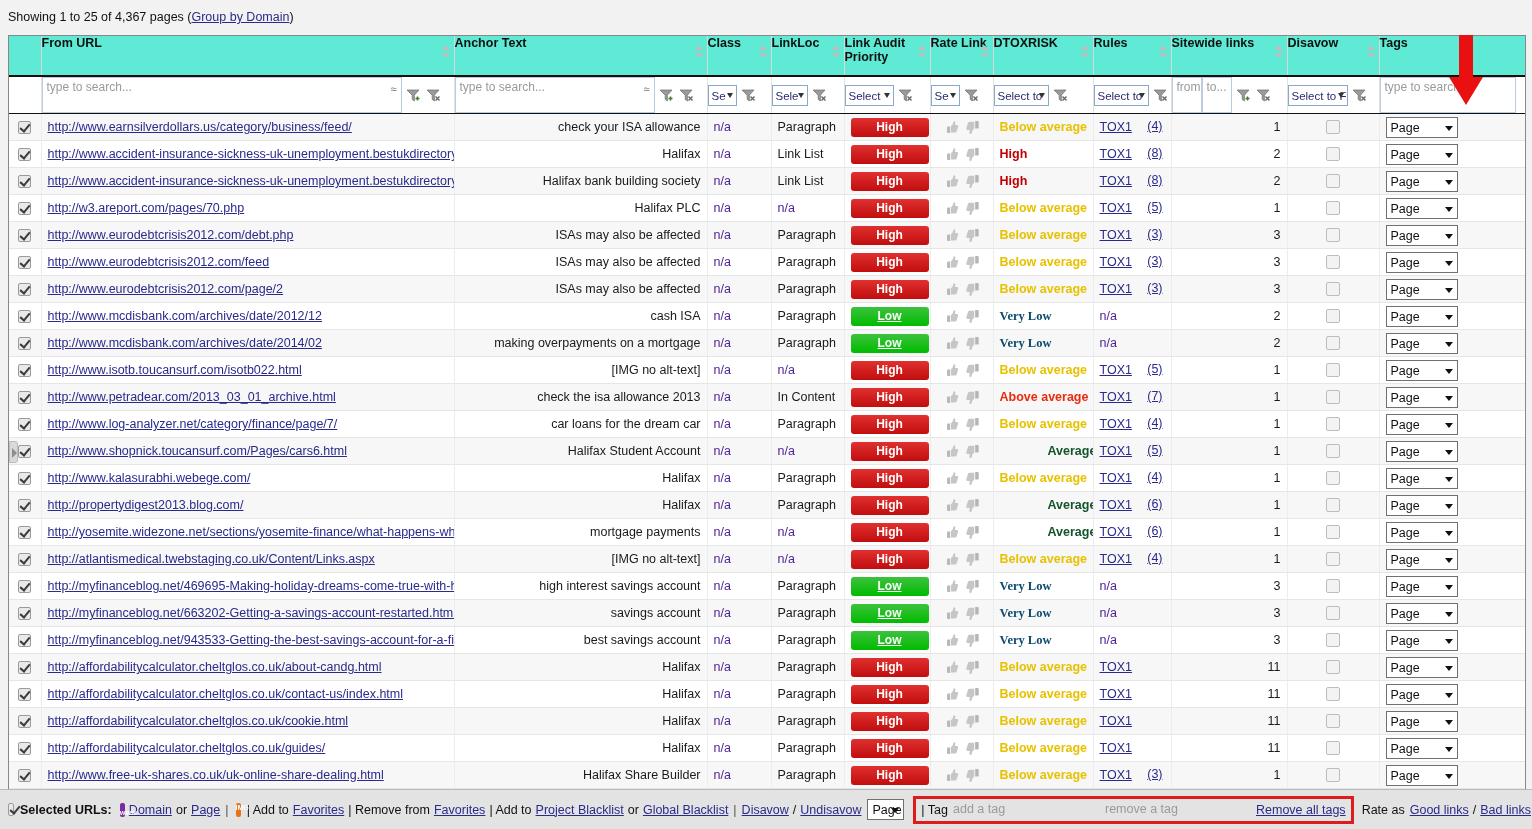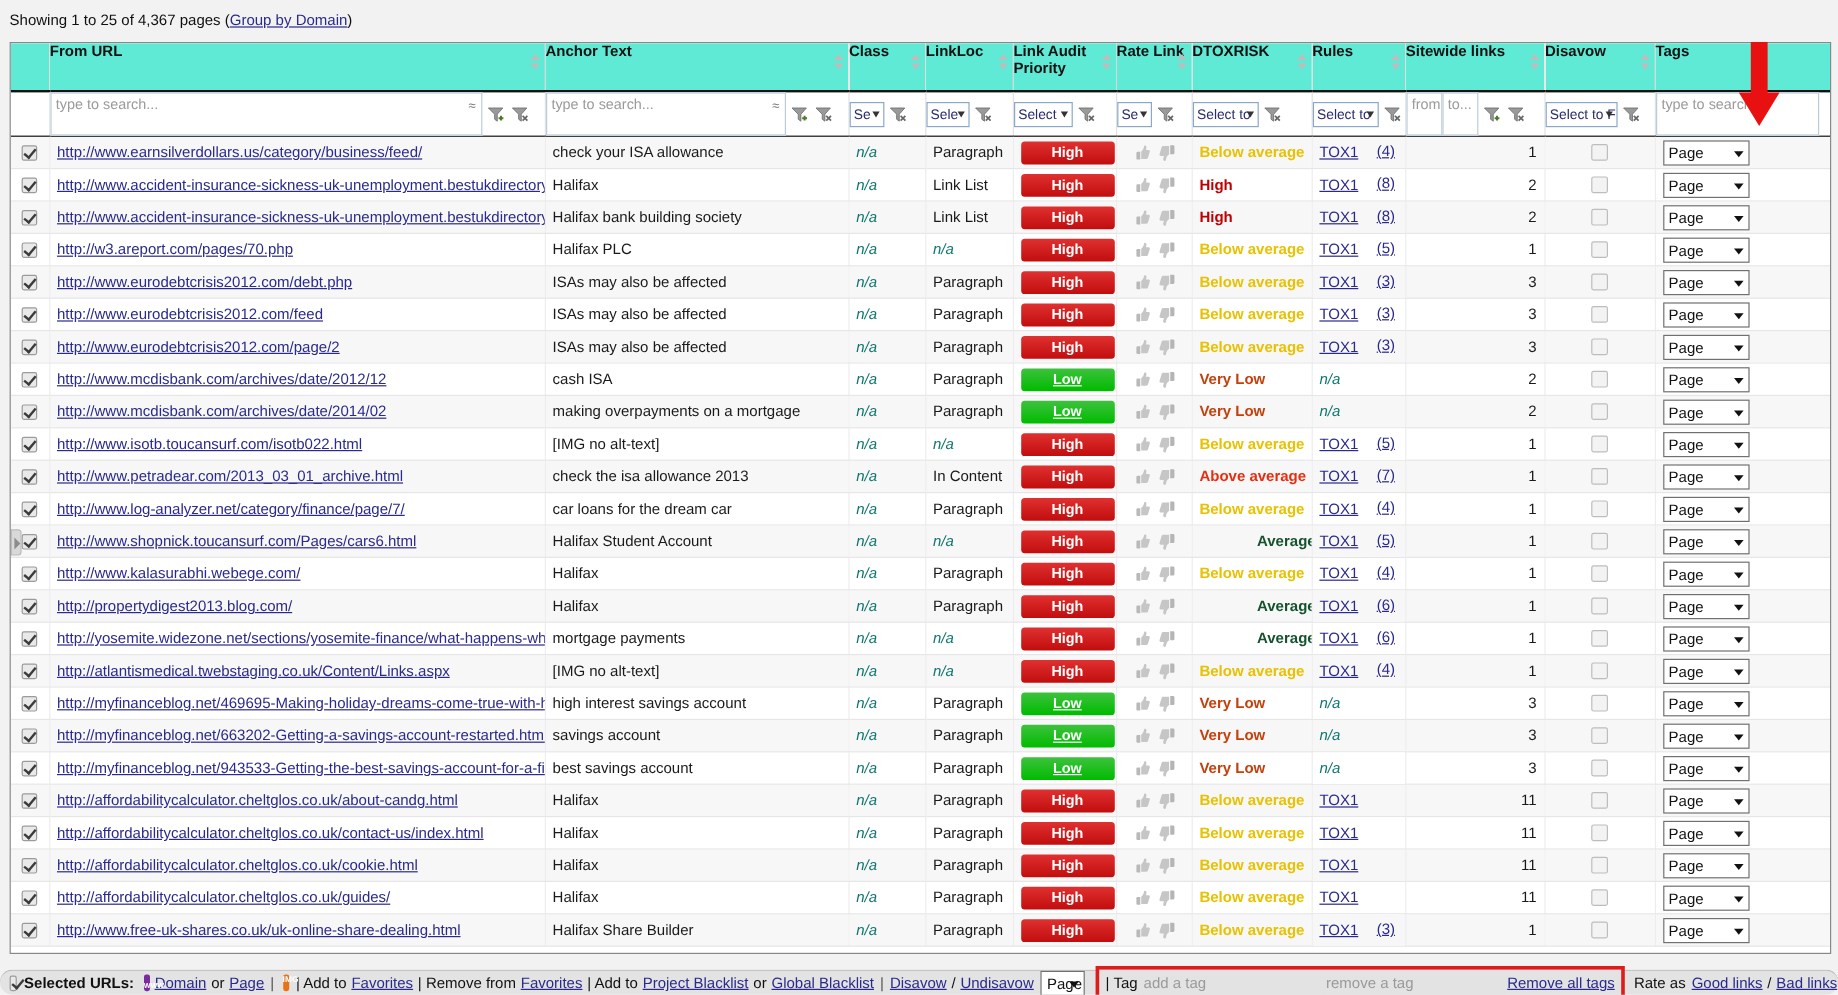--- a/index.html
+++ b/index.html
@@ -108,43 +108,43 @@
   }
   .cb.on:after {
     content:""; position:absolute; left:3px; top:0px;
     width:4px; height:8px; border:solid #3b3b3b;
     border-width:0 2px 2px 0; transform:rotate(40deg);
   }
   .cb.plain { background:#f3f3f3; border:1px solid #bdbdbd; width:14px; height:14px; }
 
   td.c-url { padding-left:8px; }
   td.c-url a { font-size:12.5px; }
-  td.c-anchor { color:#1a1a1a; }
+  td.c-anchor { color:#1a1a1a;text-align:right; }
   td.c-class, td.c-linkloc { color:#1a1a1a; }
-  .na { color:#0f766e;font-style:italic; }
+  .na { color:#4c1d95; }
 
   td.c-prio { text-align:center; padding:0 4px; }
   .pill {
     display:block; width:78px; margin:0 auto; height:19px; line-height:19px;
     border-radius:3px; color:#fff; font-size:12px; font-weight:bold;
     text-align:center;
   }
   .pill.high { background:linear-gradient(#e03030,#c10d0d); }
   .pill.low  { background:linear-gradient(#3dc23d,#00bb00);text-decoration:underline; }
 
   td.c-rate { text-align:center; padding:0 2px; }
   .thumbs { display:inline-block; white-space:nowrap; }
   .thumbs svg { vertical-align:middle; margin:0 2px; }
 
   td.c-dtox { font-weight:bold; font-size:12px; padding-left:6px; }
   .dt-below { color:#e8c100; }
   .dt-high  { color:#c00000; }
   .dt-above { color:#e82c10; }
   .dt-avg   { color:#14532d;margin-left:48px; }
-  .dt-vlow  { color:#c2410c; }
+  .dt-vlow  { color:#0c4a6e;font-family:Liberation Serif, serif; }
 
   td.c-rules { padding-left:6px; position:relative; }
   td.c-rules .cnt { position:absolute; right:8px; top:5px; }
   td.c-sw { text-align:right; padding-right:10px; color:#1a1a1a; }
   td.c-dis { text-align:center; padding:0; }
 
   td.c-page { padding:0 4px; }
   .pagesel {
     display:block; width:72px; height:21px; line-height:20px;
     border:1px solid #707070; background:#fff; font-size:12.5px;
@@ -171,26 +171,25 @@
     border-radius:0 3px 3px 0;
   }
   .collapse:after{
     content:""; position:absolute; left:2px; top:6px;
     border-top:5px solid transparent; border-bottom:5px solid transparent;
     border-left:5px solid #8d8d8d;
   }
 
   
   .bottombar {
-    position:absolute; left:0; bottom:0; width:1532px; height:21px;
+    position:absolute; left:0; bottom:0; width:1532px; height:40px;
     background:#e3e3e3; border-top:1px solid #b9b9b9;
     font-size:12.5px; color:#111;
     display:flex; align-items:center; padding-left:8px;
     white-space:nowrap;
-    border-radius:12px;
   }
   .bottombar .cb { margin-right:6px; }
   .bb-label { font-weight:bold; margin-right:5px; }
   .bb-ico { display:inline-block; width:14px; height:14px; vertical-align:-3px; margin:0 3px;
             border-radius:2px; position:relative; }
   .bb-ico.domain { background:#7b2b9e; }
   .bb-ico.img    { background:#e77317; }
   .bb-ico span { position:absolute; left:0; right:0; top:1px; text-align:center;
                  font-size:7px; color:#fff; font-weight:bold; line-height:7px; }
   .bb-ico.domain span { top:7px; font-size:6px; }

